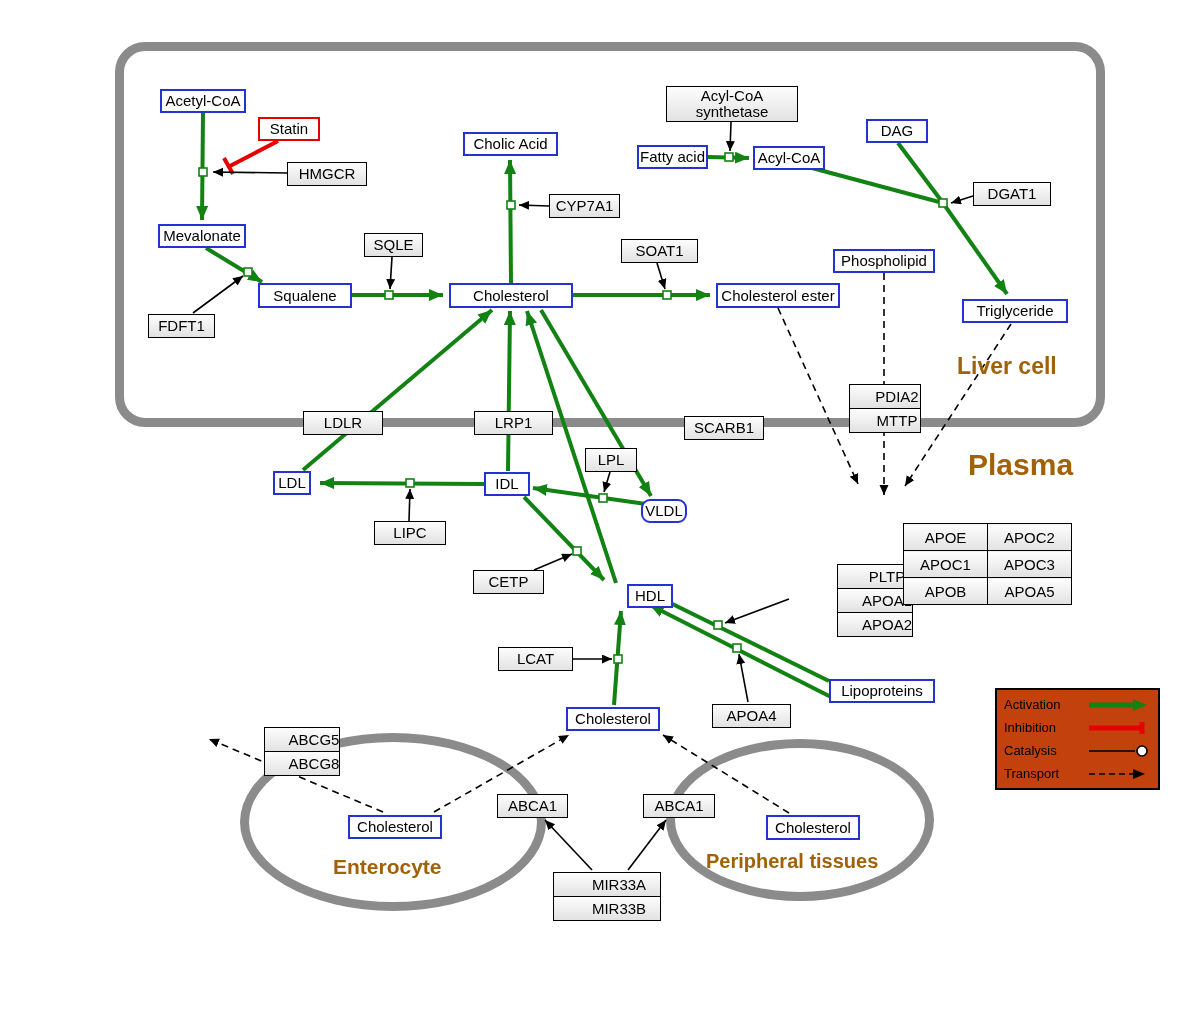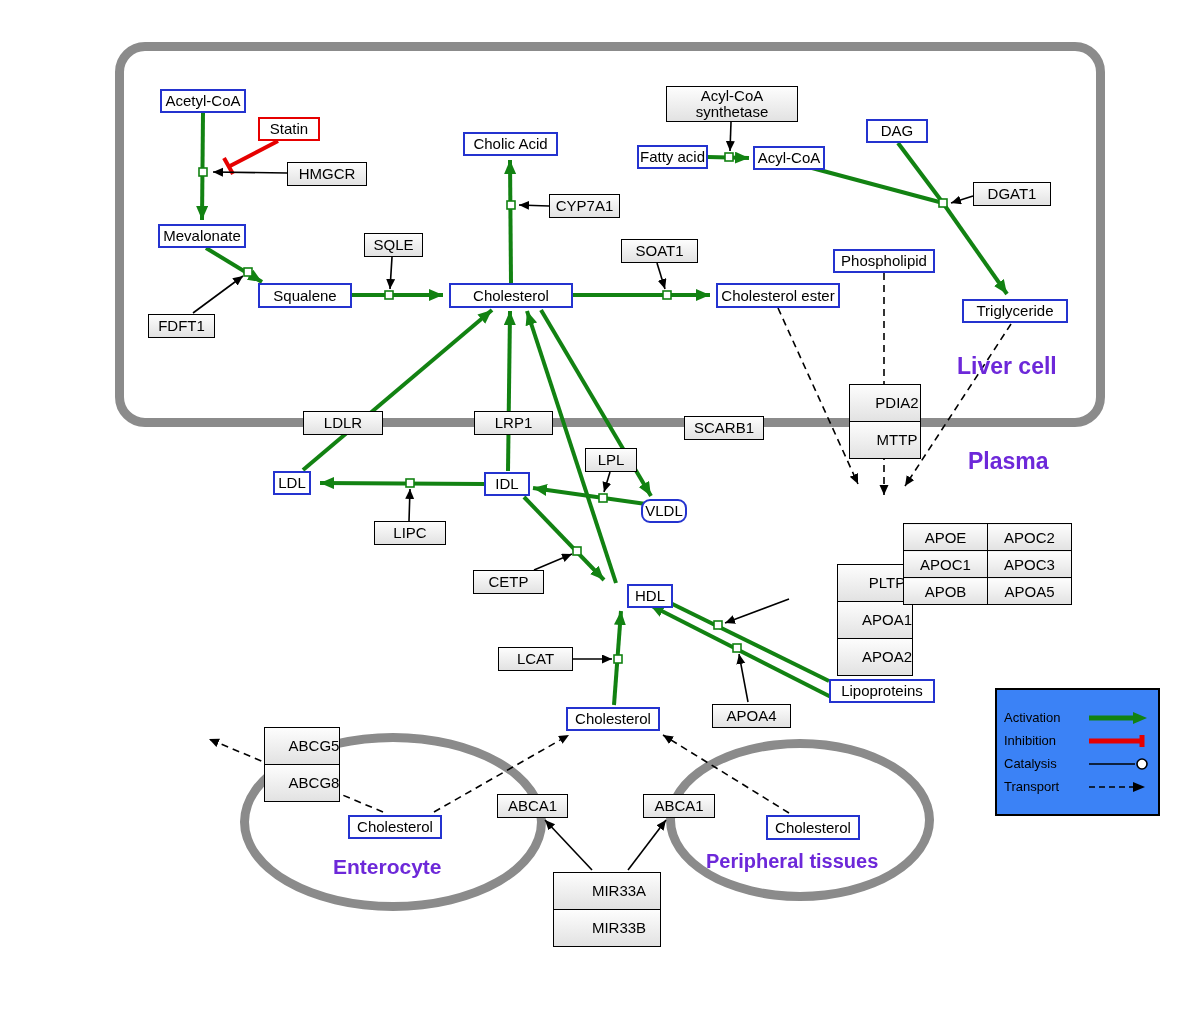--- a/index.html
+++ b/index.html
@@ -13,27 +13,27 @@
   .ed{stroke:#000;stroke-width:1.6;fill:none;stroke-dasharray:7 5;}
   .er{stroke:#e60000;stroke-width:4;fill:none;}
   .rnode{fill:#fff;stroke:#128212;stroke-width:1.6;}
   .box{position:absolute;box-sizing:border-box;display:flex;align-items:center;justify-content:center;text-align:center;
        font-size:15px;line-height:1.05;color:#000;border:1px solid #000;
        background:linear-gradient(180deg,#fdfdfd 0%,#e2e2e2 100%);}
   .entity{border:2px solid #2433cf;background:#fff;}
   .inhibitor{border:2px solid #e60000;background:#fff;}
   .pre{white-space:pre-line;}
   .stack{position:absolute;}
-  .stack .box{position:relative;width:100%;height:38px;margin-top:-1px;padding-left:24px;}
+  .stack .box{position:relative;width:100%;height:25px;margin-top:-1px;padding-left:24px;}
   .stack .box:first-child{margin-top:0;}
   .apo-table{position:absolute;border-collapse:collapse;}
   .apo-table td{border:1px solid #000;width:81px;height:24px;text-align:center;font-size:15px;
        background:linear-gradient(180deg,#fdfdfd,#e2e2e2);font-family:"Liberation Sans",sans-serif;}
-  .region-label{position:absolute;font-weight:bold;color:#6d28d9;}
-  .legend{position:absolute;left:995px;top:688px;width:165px;border:2px solid #000;background:#3b82f6;padding:16px 0;box-sizing:border-box;}
+  .region-label{position:absolute;font-weight:bold;color:#a16207;}
+  .legend{position:absolute;left:995px;top:688px;width:165px;border:2px solid #000;background:#c2410c;padding:3px 0;box-sizing:border-box;}
   .legend-row{display:flex;align-items:center;justify-content:space-between;height:23px;padding:0 7px;font-size:13px;color:#000;}
 </style>
 </head>
 <body>
 
 <div class="canvas">
 
   <div class="membrane round" style="left:115px;top:42px;width:990px;height:385px;"></div>
   <div class="membrane ell" style="left:240px;top:733px;width:306px;height:178px;"></div>
   <div class="membrane ell" style="left:666px;top:739px;width:268px;height:162px;"></div>
@@ -189,21 +189,21 @@
   <div class="box entity" style="left:348px;top:815px;width:94px;height:24px;">Cholesterol</div>
   <div class="box" style="left:497px;top:794px;width:71px;height:24px;">ABCA1</div>
   <div class="box" style="left:643px;top:794px;width:72px;height:24px;">ABCA1</div>
   <div class="box entity" style="left:766px;top:815px;width:94px;height:25px;">Cholesterol</div>
   <div class="stack" style="left:553px;top:872px;width:108px;">
     <div class="box">MIR33A</div>
     <div class="box">MIR33B</div>
   </div>
 
   <div class="region-label" style="left:957px;top:353px;font-size:23px;">Liver cell</div>
-  <div class="region-label" style="left:968px;top:448px;font-size:23px;">Plasma</div>
+  <div class="region-label" style="left:968px;top:448px;font-size:30px;">Plasma</div>
   <div class="region-label" style="left:333px;top:855px;font-size:21px;">Enterocyte</div>
   <div class="region-label" style="left:706px;top:850px;font-size:20px;">Peripheral tissues</div>
 
   <div class="legend">
     <div class="legend-row">
       <span>Activation</span>
       <svg width="64" height="16">
         <line x1="2" y1="8" x2="46" y2="8" stroke="#128212" stroke-width="5"></line>
         <polygon points="46,2 60,8 46,14" fill="#128212"></polygon>
       </svg>

